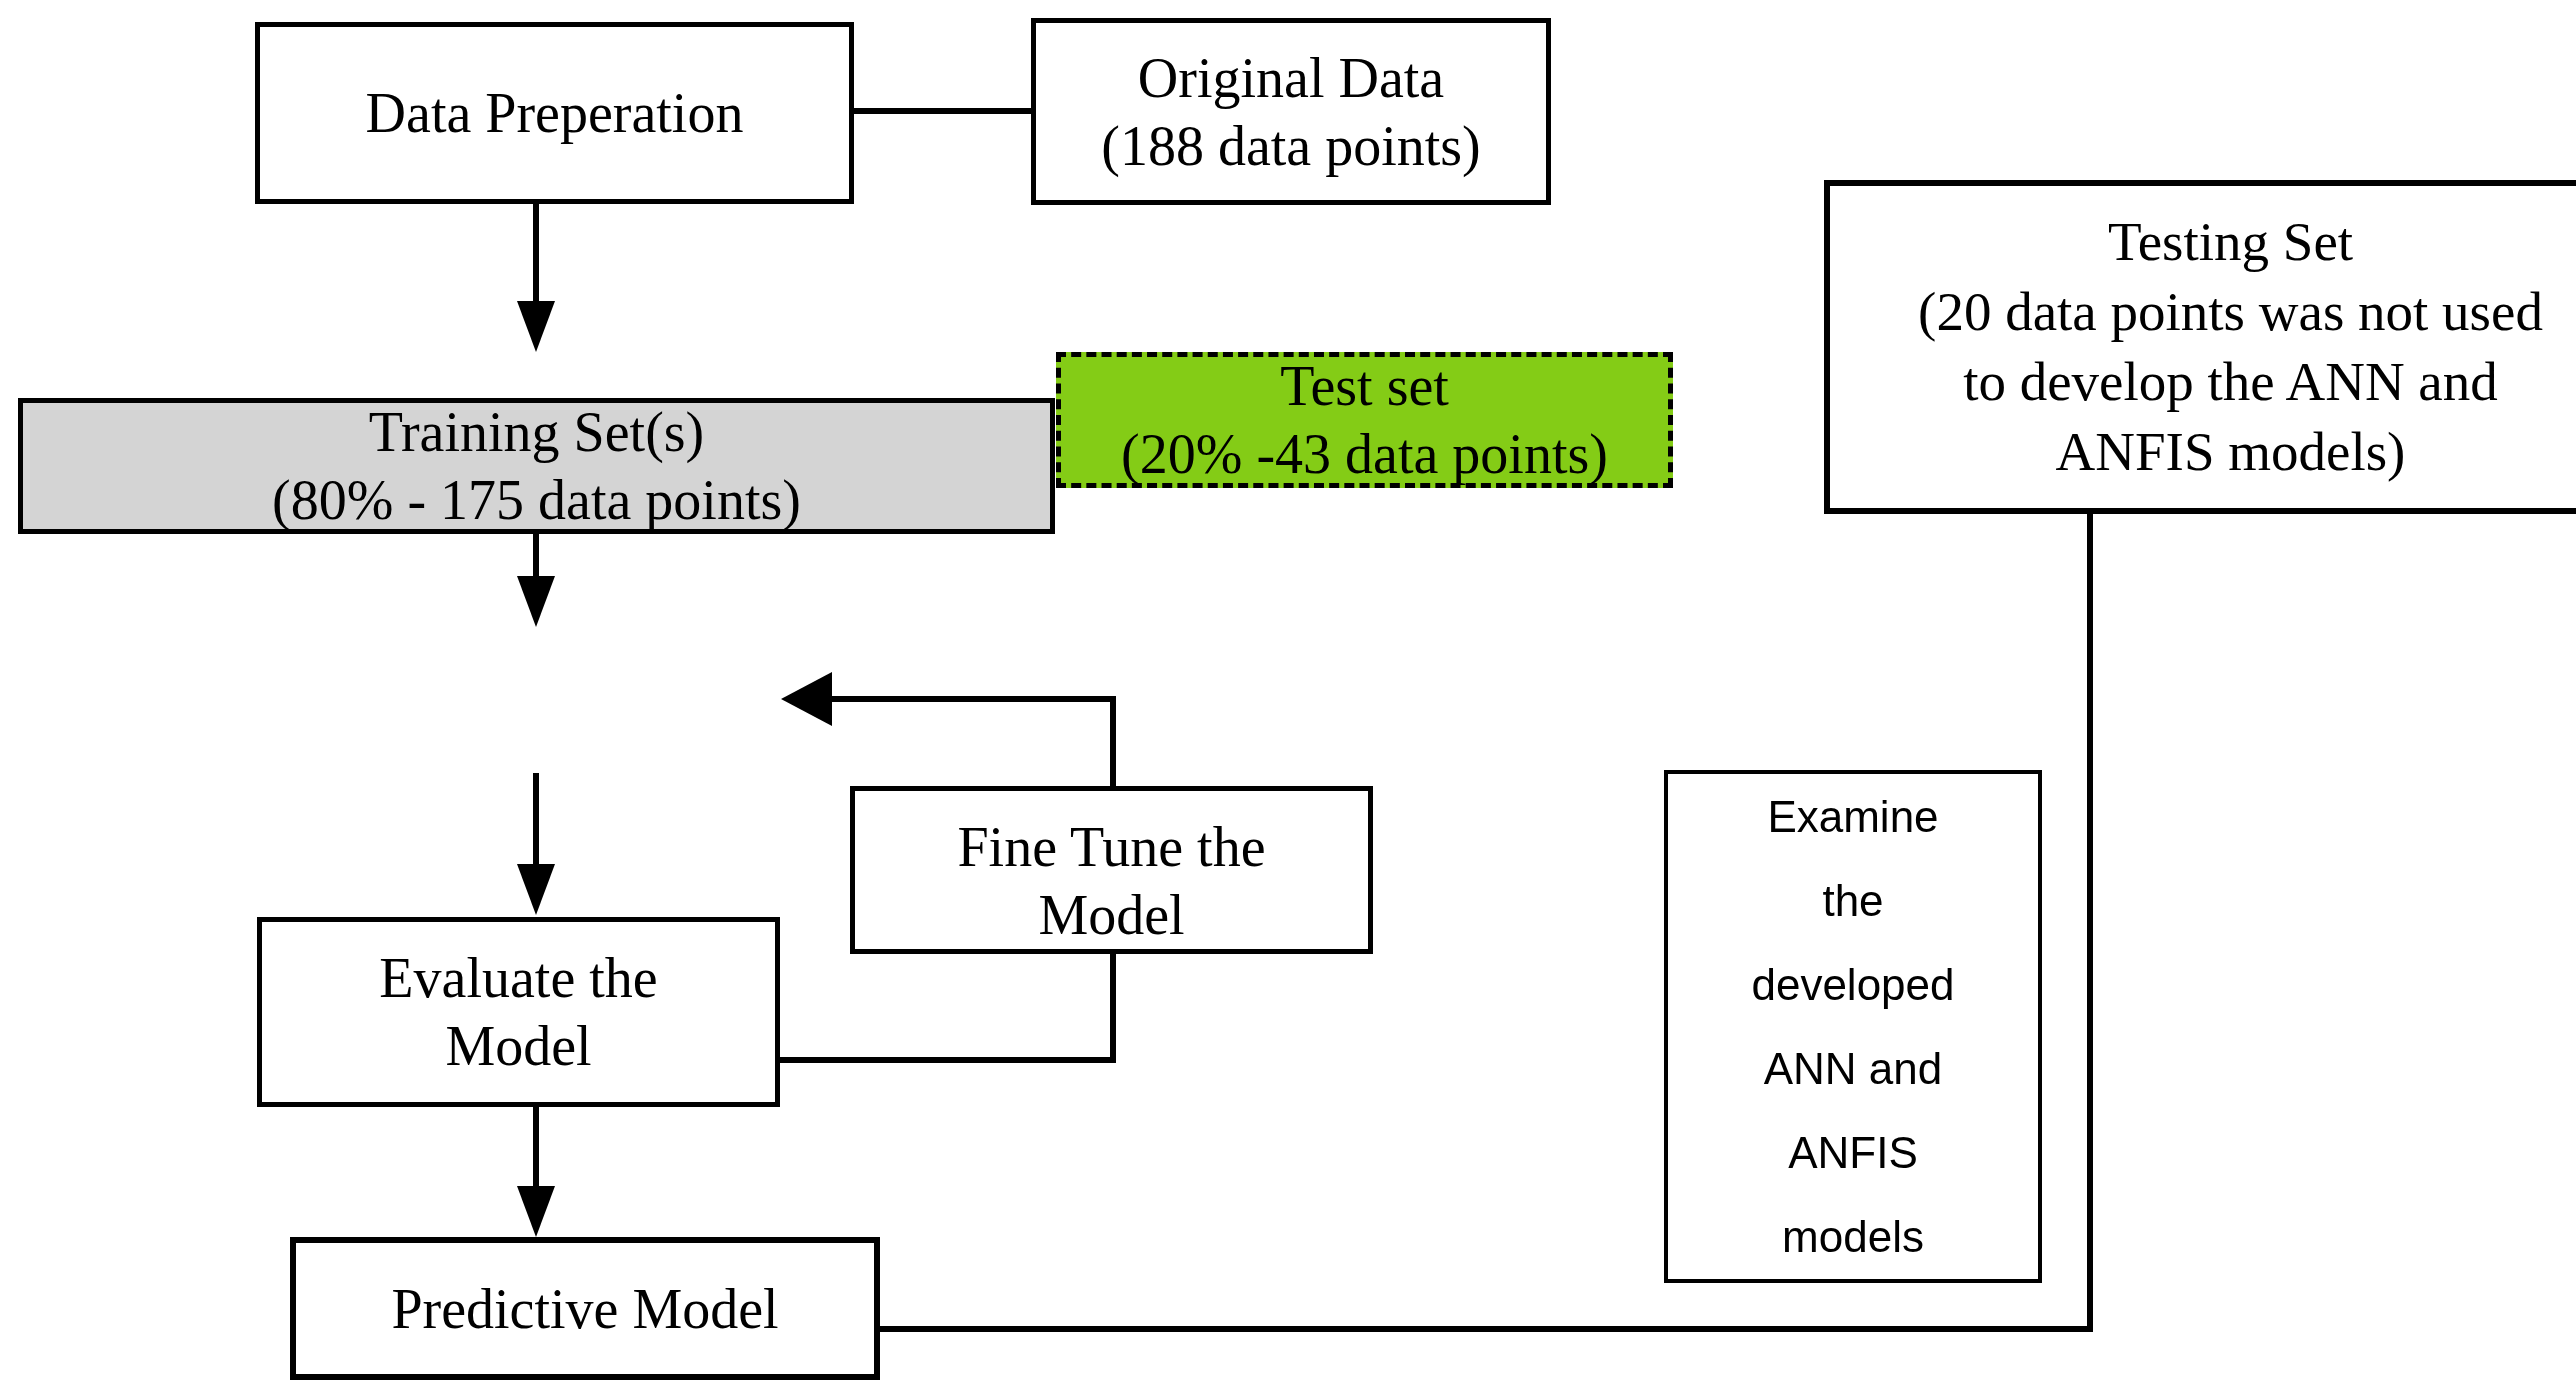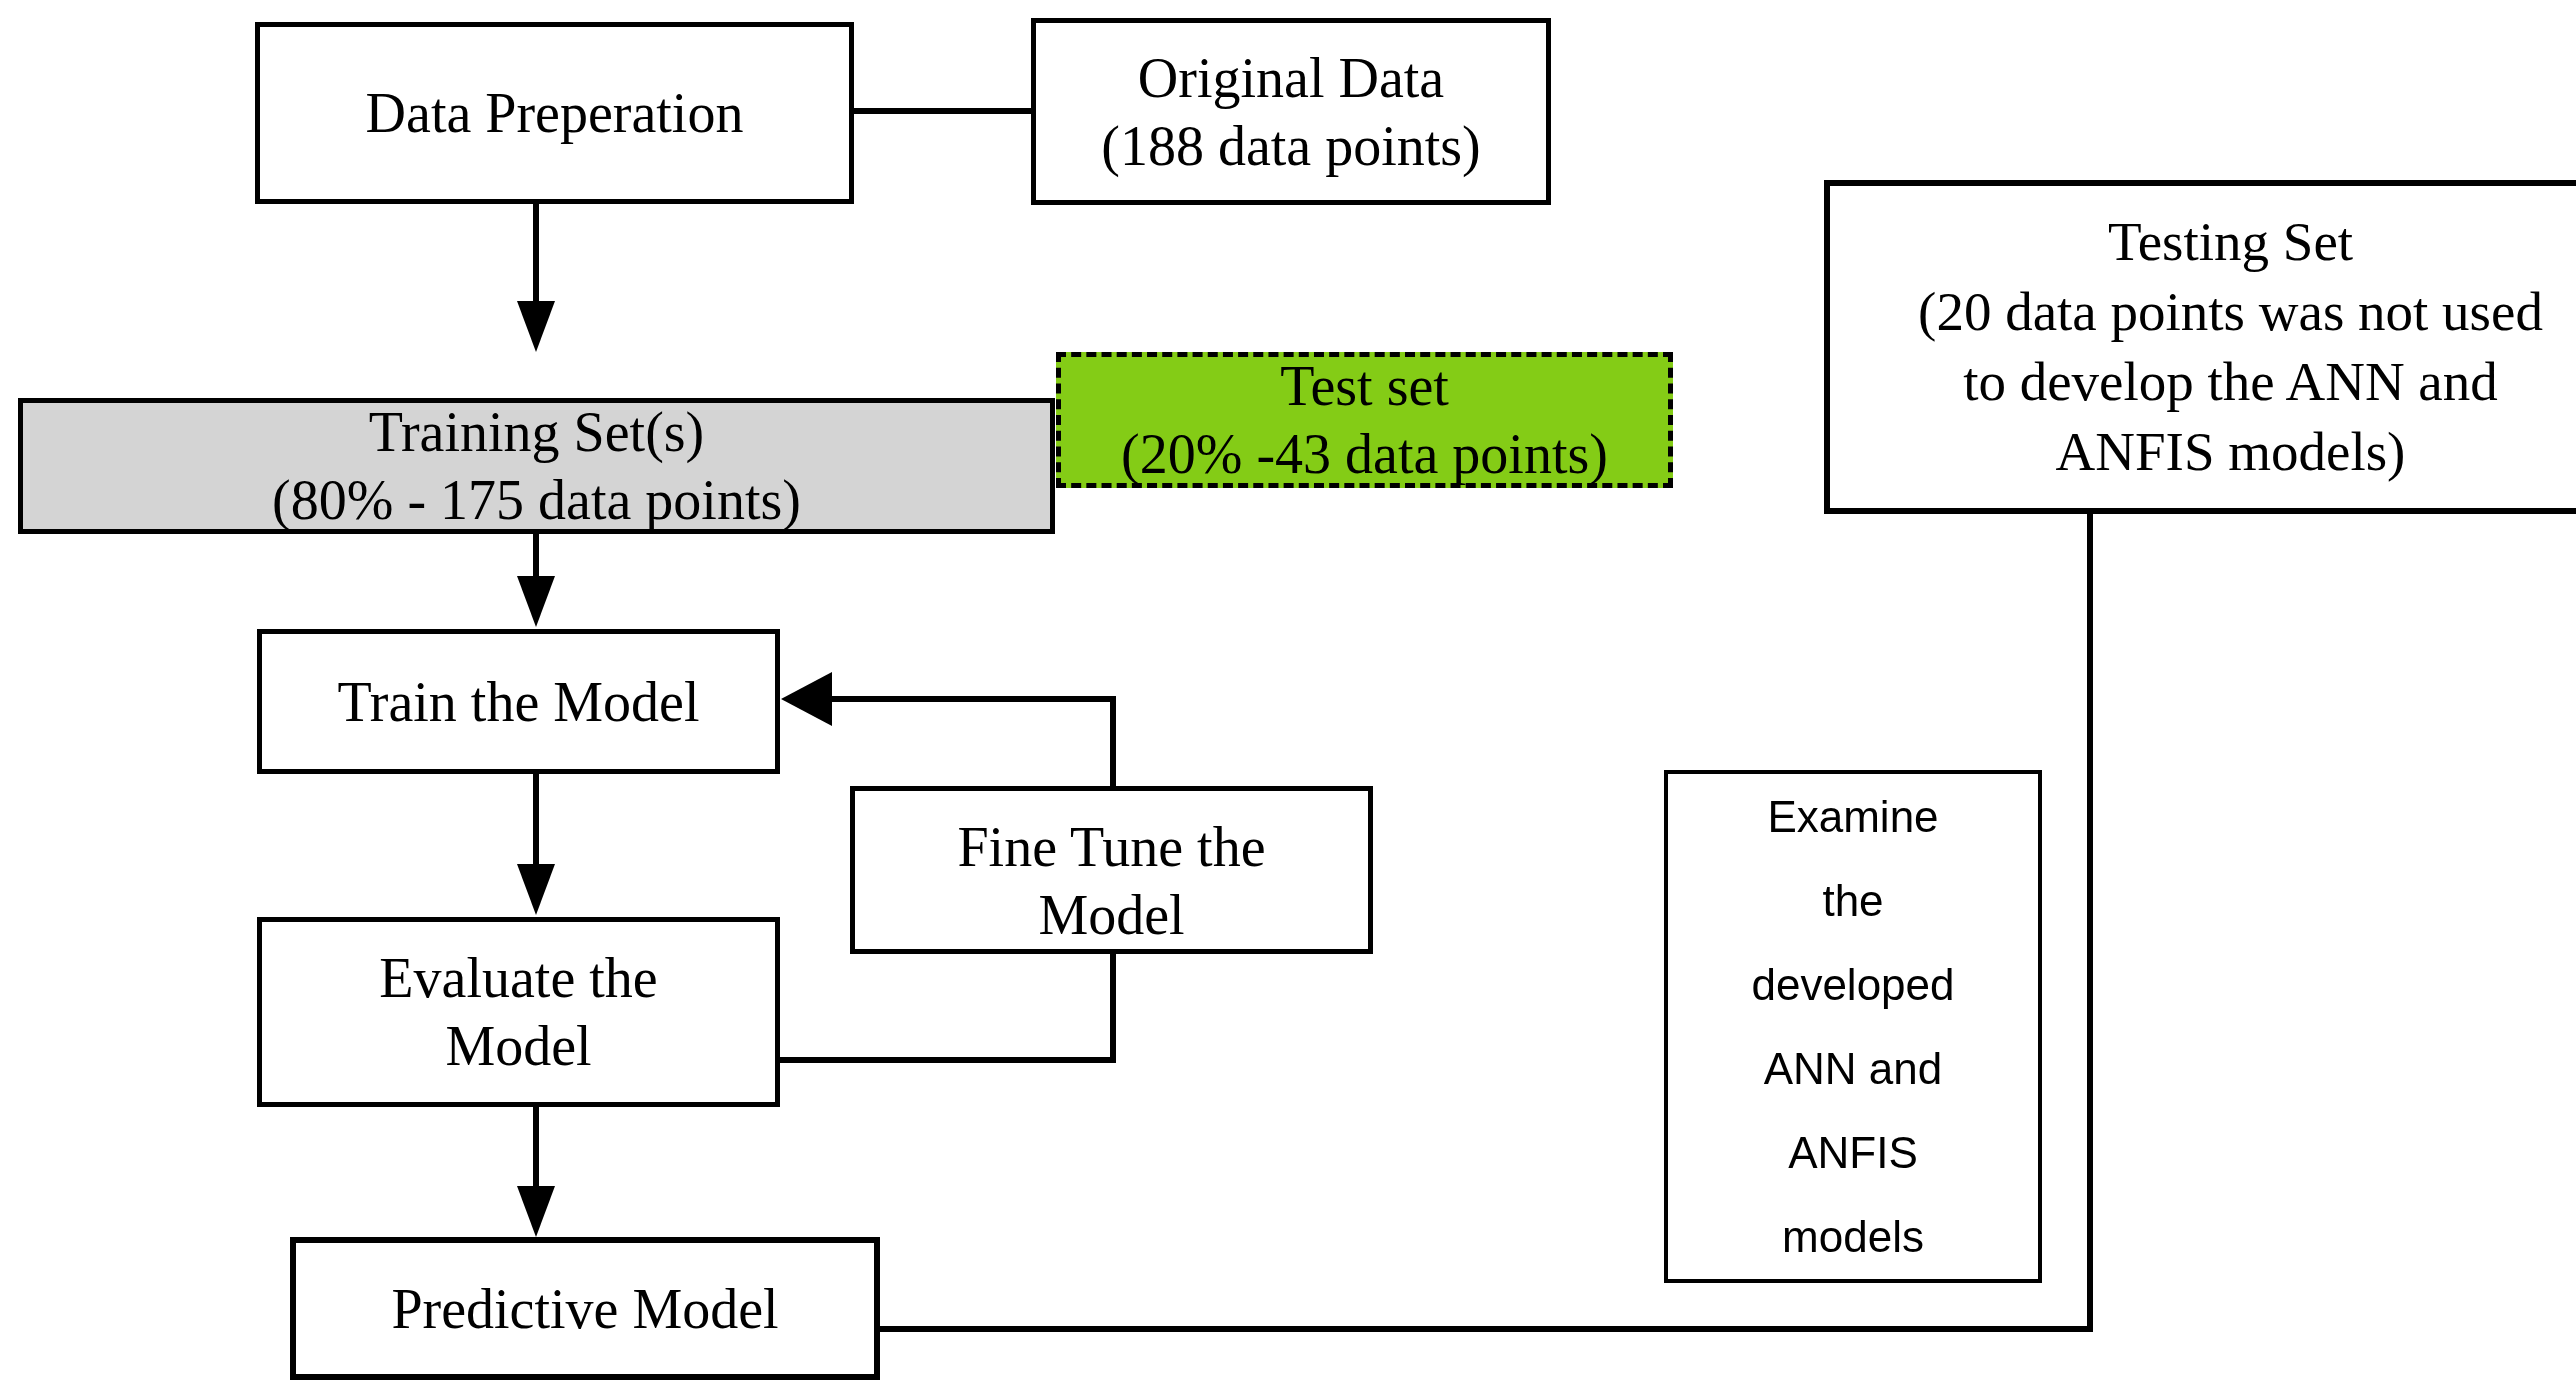--- a/index.html
+++ b/index.html
@@ -123,23 +123,20 @@
 (20% -43 data points)</span>
   </div>
 
   <div class="node serif" id="box-testing">
     <span>Testing Set
 (20 data points was not used
 to develop the ANN and
 ANFIS models)</span>
   </div>
 
-  <div class="node serif" id="box-trainmodel">
-    <span>Train the Model</span>
-  </div>
 
   <div class="node serif" id="box-finetune">
     <span>Fine Tune the
 Model</span>
   </div>
 
   <div class="node serif" id="box-evaluate">
     <span>Evaluate the
 Model</span>
   </div>

